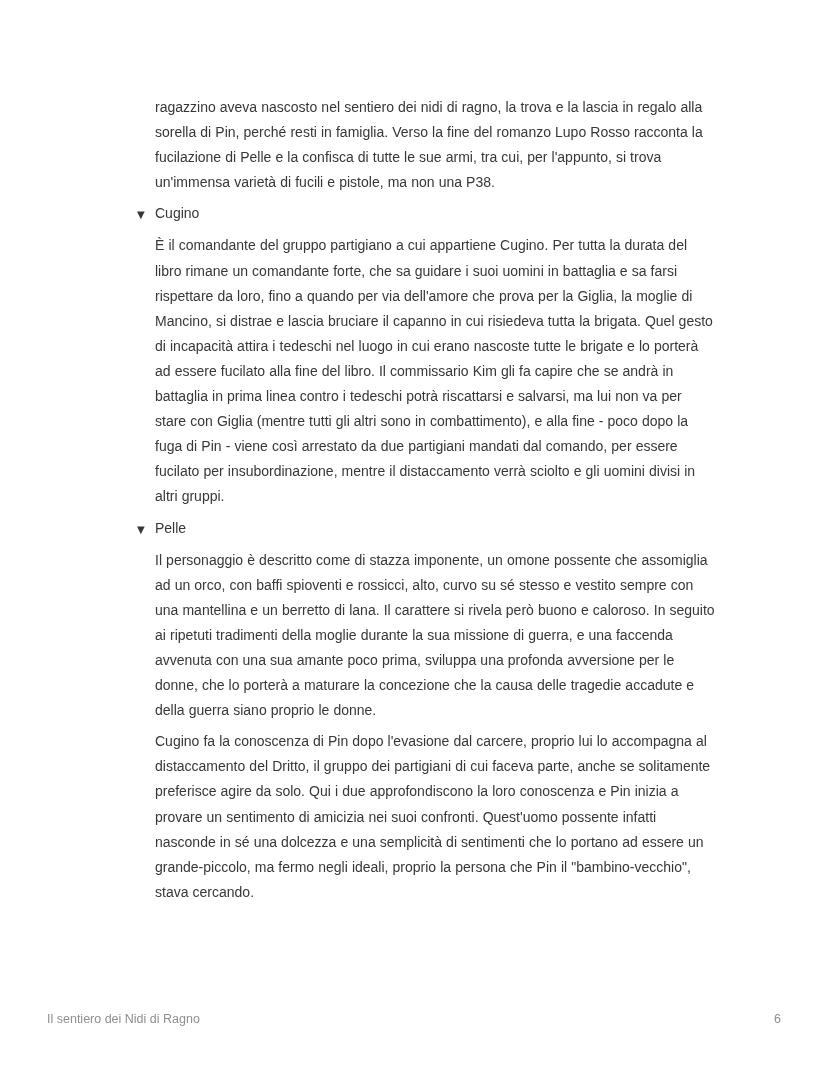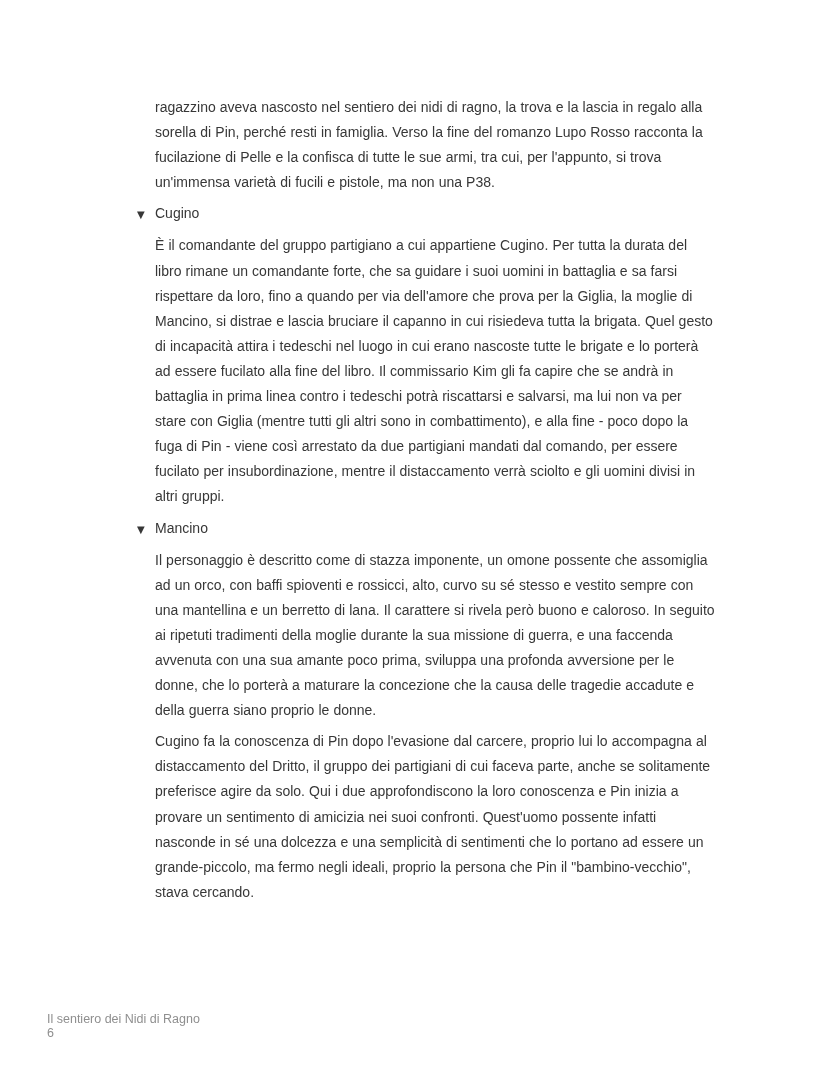--- a/index.html
+++ b/index.html
@@ -54,42 +54,41 @@
     .footer {
       position: absolute;
       left: 47px;
       right: 47px;
       top: 1012px;
       display: flex;
       justify-content: space-between;
       align-items: baseline;
       font-size: 12.5px;
       color: #8f8f8f;
-      flex-direction: column;
     }
   </style>
 </head>
 <body>
 
 <div class="page">
 
   <main class="content">
 
     <p class="para">ragazzino aveva nascosto nel sentiero dei nidi di ragno, la trova e la lascia in regalo alla sorella di Pin, perché resti in famiglia. Verso la fine del romanzo Lupo Rosso racconta la fucilazione di Pelle e la confisca di tutte le sue armi, tra cui, per l'appunto, si trova un'immensa varietà di fucili e pistole, ma non una P38.</p>
 
     <div class="toggle-row">
       <span class="toggle-icon">▼</span>
       <span class="toggle-label">Cugino</span>
     </div>
 
     <p class="para">È il comandante del gruppo partigiano a cui appartiene Cugino. Per tutta la durata del libro rimane un comandante forte, che sa guidare i suoi uomini in battaglia e sa farsi rispettare da loro, fino a quando per via dell'amore che prova per la Giglia, la moglie di Mancino, si distrae e lascia bruciare il capanno in cui risiedeva tutta la brigata. Quel gesto di incapacità attira i tedeschi nel luogo in cui erano nascoste tutte le brigate e lo porterà ad essere fucilato alla fine del libro. Il commissario Kim gli fa capire che se andrà in battaglia in prima linea contro i tedeschi potrà riscattarsi e salvarsi, ma lui non va per stare con Giglia (mentre tutti gli altri sono in combattimento), e alla fine - poco dopo la fuga di Pin - viene così arrestato da due partigiani mandati dal comando, per essere fucilato per insubordinazione, mentre il distaccamento verrà sciolto e gli uomini divisi in altri gruppi.</p>
 
     <div class="toggle-row">
       <span class="toggle-icon">▼</span>
-      <span class="toggle-label">Mancino</span>
+      <span class="toggle-label">Pelle</span>
     </div>
 
     <p class="para"><span>Il personaggio è descritto come di stazza imponente, un omone possente che assomiglia ad un orco, con baffi spioventi e rossicci, alto, curvo su sé stesso e vestito sempre con una mantellina e un berretto di </span><a class="link">lana</a><span>. Il carattere si rivela però buono e caloroso. In seguito ai ripetuti tradimenti della moglie durante la sua missione di guerra, e una faccenda avvenuta con una sua amante poco prima, sviluppa una profonda avversione per le donne, che lo porterà a maturare la concezione che la causa delle tragedie accadute e della guerra siano proprio le donne.</span></p>
 
     <p class="para">Cugino fa la conoscenza di Pin dopo l'evasione dal carcere, proprio lui lo accompagna al distaccamento del Dritto, il gruppo dei partigiani di cui faceva parte, anche se solitamente preferisce agire da solo. Qui i due approfondiscono la loro conoscenza e Pin inizia a provare un sentimento di amicizia nei suoi confronti. Quest'uomo possente infatti nasconde in sé una dolcezza e una semplicità di sentimenti che lo portano ad essere un grande-piccolo, ma fermo negli ideali, proprio la persona che Pin il "bambino-vecchio", stava cercando.</p>
 
   </main>
 
   <footer class="footer">
     <span class="footer-title">Il sentiero dei Nidi di Ragno</span>

